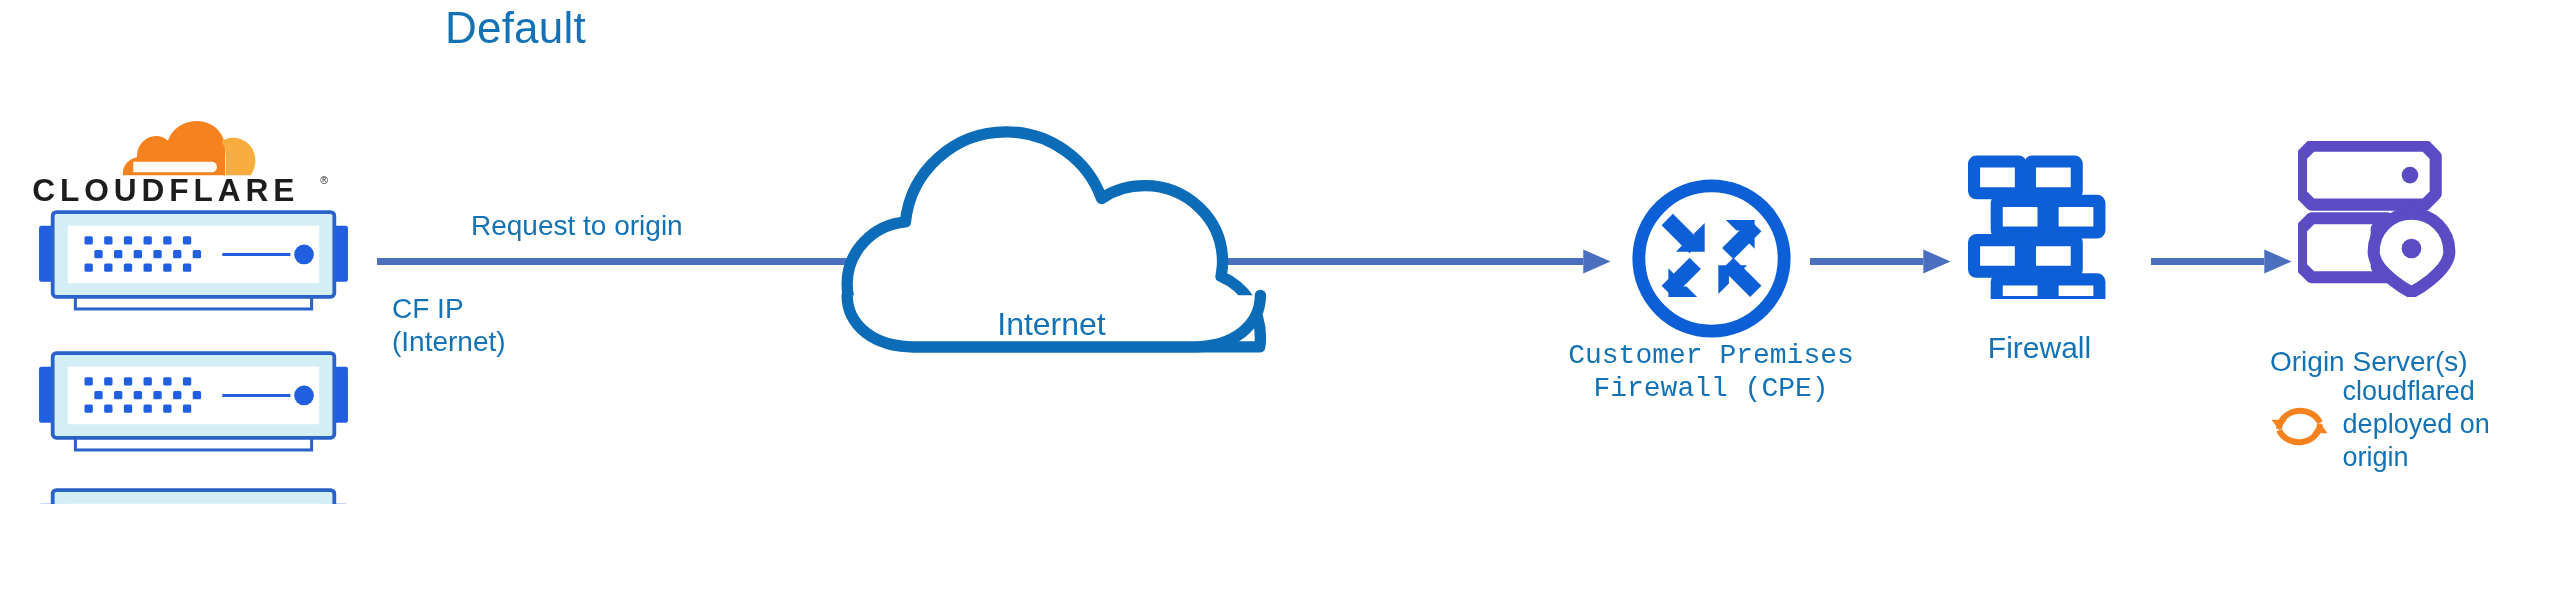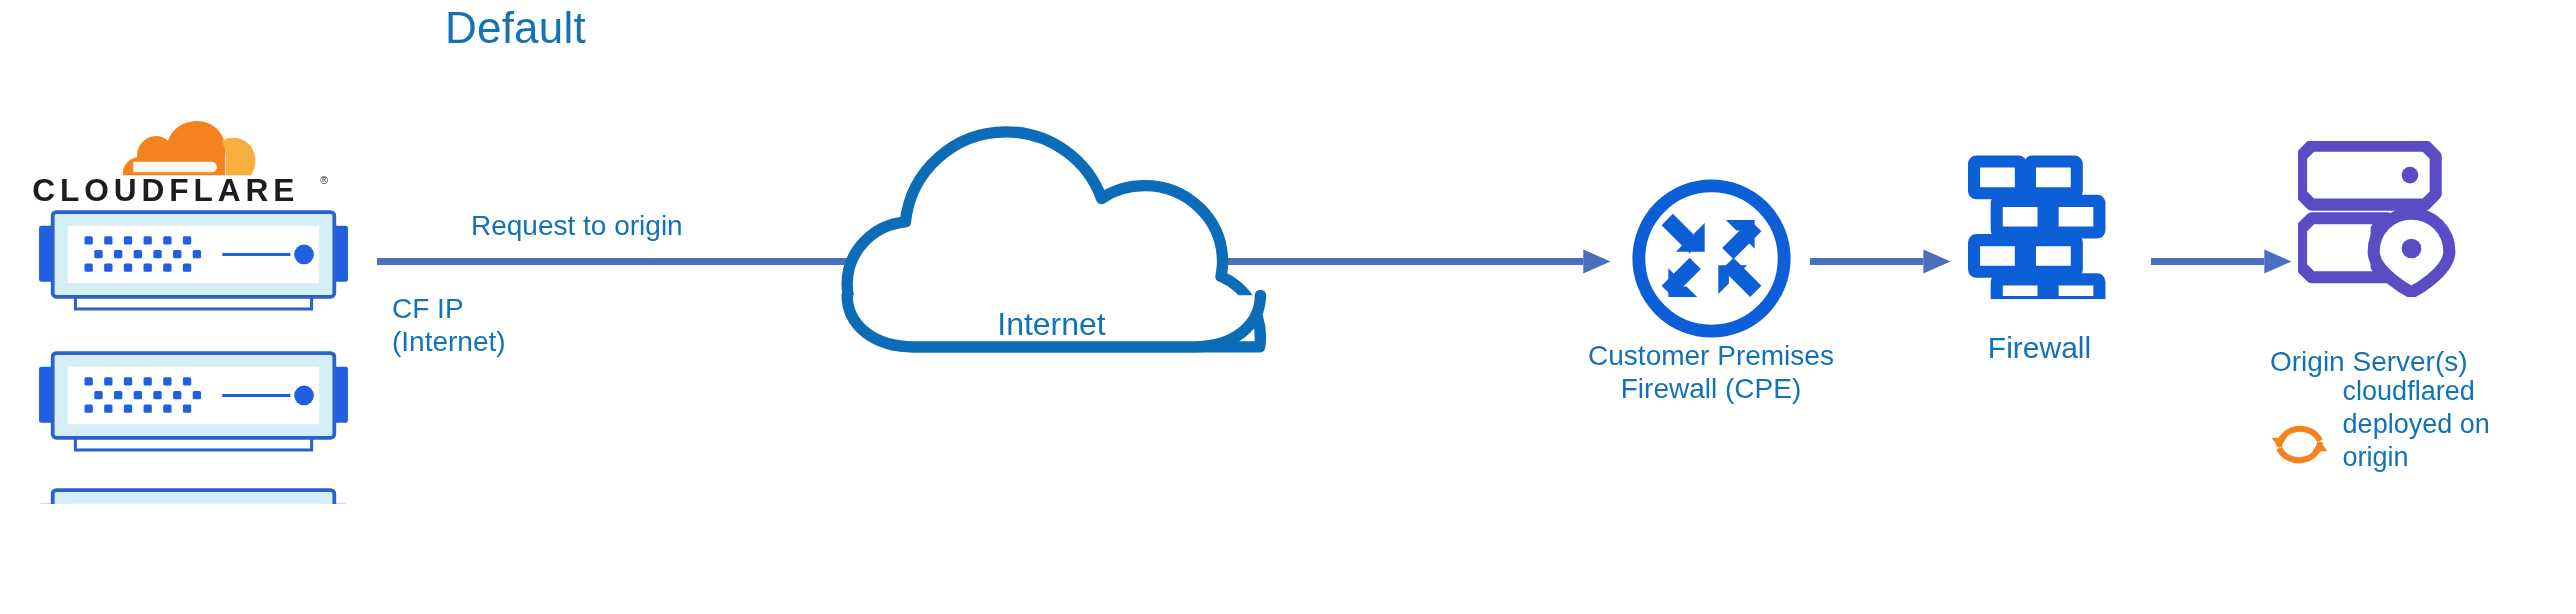--- a/index.html
+++ b/index.html
@@ -110,20 +110,21 @@
   #cpe-icon svg { display: block; width: 165px; height: 165px; }
   #cpe-label {
     position: absolute;
     left: 1502px;
     top: 339px;
     width: 418px;
     text-align: center;
     font-size: 28px;
     color: #1272b5;
     line-height: 33px;
+    font-family: Liberation Mono, monospace;
   }
 
   
   #flow-arrow-2 {
     position: absolute;
     left: 1810px;
     top: 244px;
     width: 142px;
     height: 35px;
   }
@@ -178,21 +179,21 @@
     margin-top: 16px;
   }
 
   
   #cloudflared-note {
     position: absolute;
     left: 2270px;
     top: 375px;
     width: 303px;
     display: flex;
-    align-items: flex-end;
+    align-items: center;
     gap: 13.6px;
   }
   #cloudflared-icon { width: 59px; height: 59px; flex: 0 0 59px; margin-top: 3px; }
   #cloudflared-icon svg { display: block; width: 59px; height: 59px; }
   #cloudflared-text {
     font-size: 27px;
     color: #1272b5;
     line-height: 33px;
   }
 </style>

